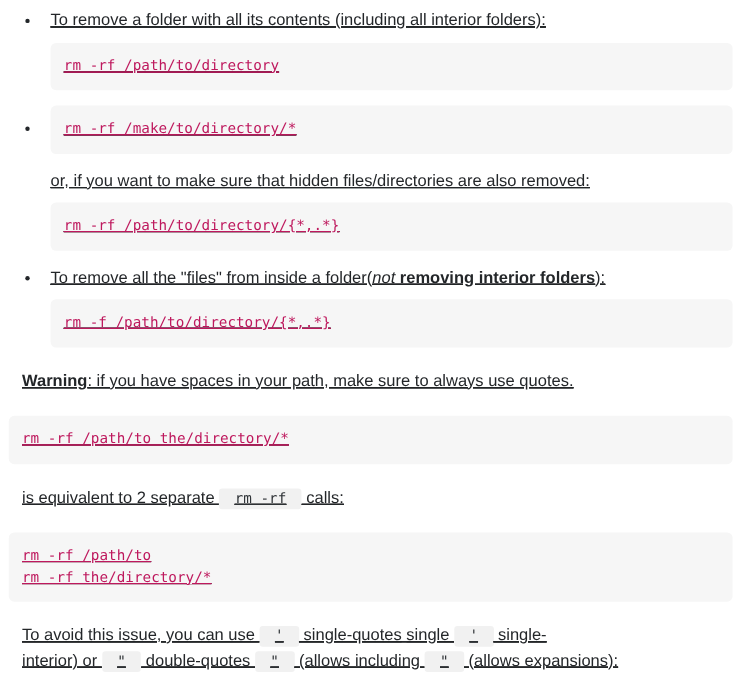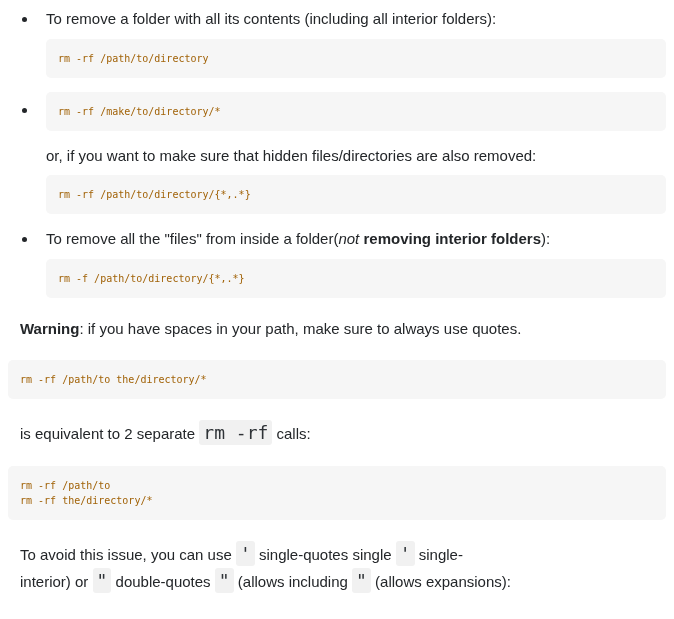--- a/index.html
+++ b/index.html
@@ -1,15 +1,15 @@
 <!DOCTYPE html>
 <html><head>
   <meta charset="utf-8">
   <style>
-    * { box-sizing: border-box; margin: 0; padding: 0; }
+    * { box-sizing: border-box; margin: 0; padding: 0; text-decoration: underline; }
     body {
       font-family: Arial, Helvetica, sans-serif;
       font-size: 15px;
       line-height: 1.5;
       color: #232629;
       background: #fff;
       width: 674px;
       padding: 8px 0;
     }
     ul {
@@ -21,32 +21,32 @@
       margin-bottom: 4px;
       padding-left: 8px;
     }
     li > p { margin-bottom: 8px; }
     pre {
       background: #f6f6f6;
       border-radius: 5px;
       padding: 12px;
       margin: 8px 0 14px 0;
       font-family: ui-monospace, Menlo, Consolas, monospace;
-      font-size: 10px;
-      color: #a16207;
+      font-size: 13px;
+      color: #be185d;
       overflow-x: auto;
       white-space: pre;
     }
     li pre { margin-left: 0; }
     code.inline {
       background: #f1f1f1;
-      padding: 2px 4px;
+      padding: 2px 14px;
       border-radius: 3px;
       font-family: ui-monospace, Menlo, Consolas, monospace;
-      font-size: 18px;
+      font-size: 13px;
       color: #2f3337;
     }
     p.body {
       margin: 20px;
     }
     strong { font-weight: 700; }
     em { font-style: italic; text-align: right; }
     .content-pre {
       margin-left: 8px;
       margin-right: 8px;

